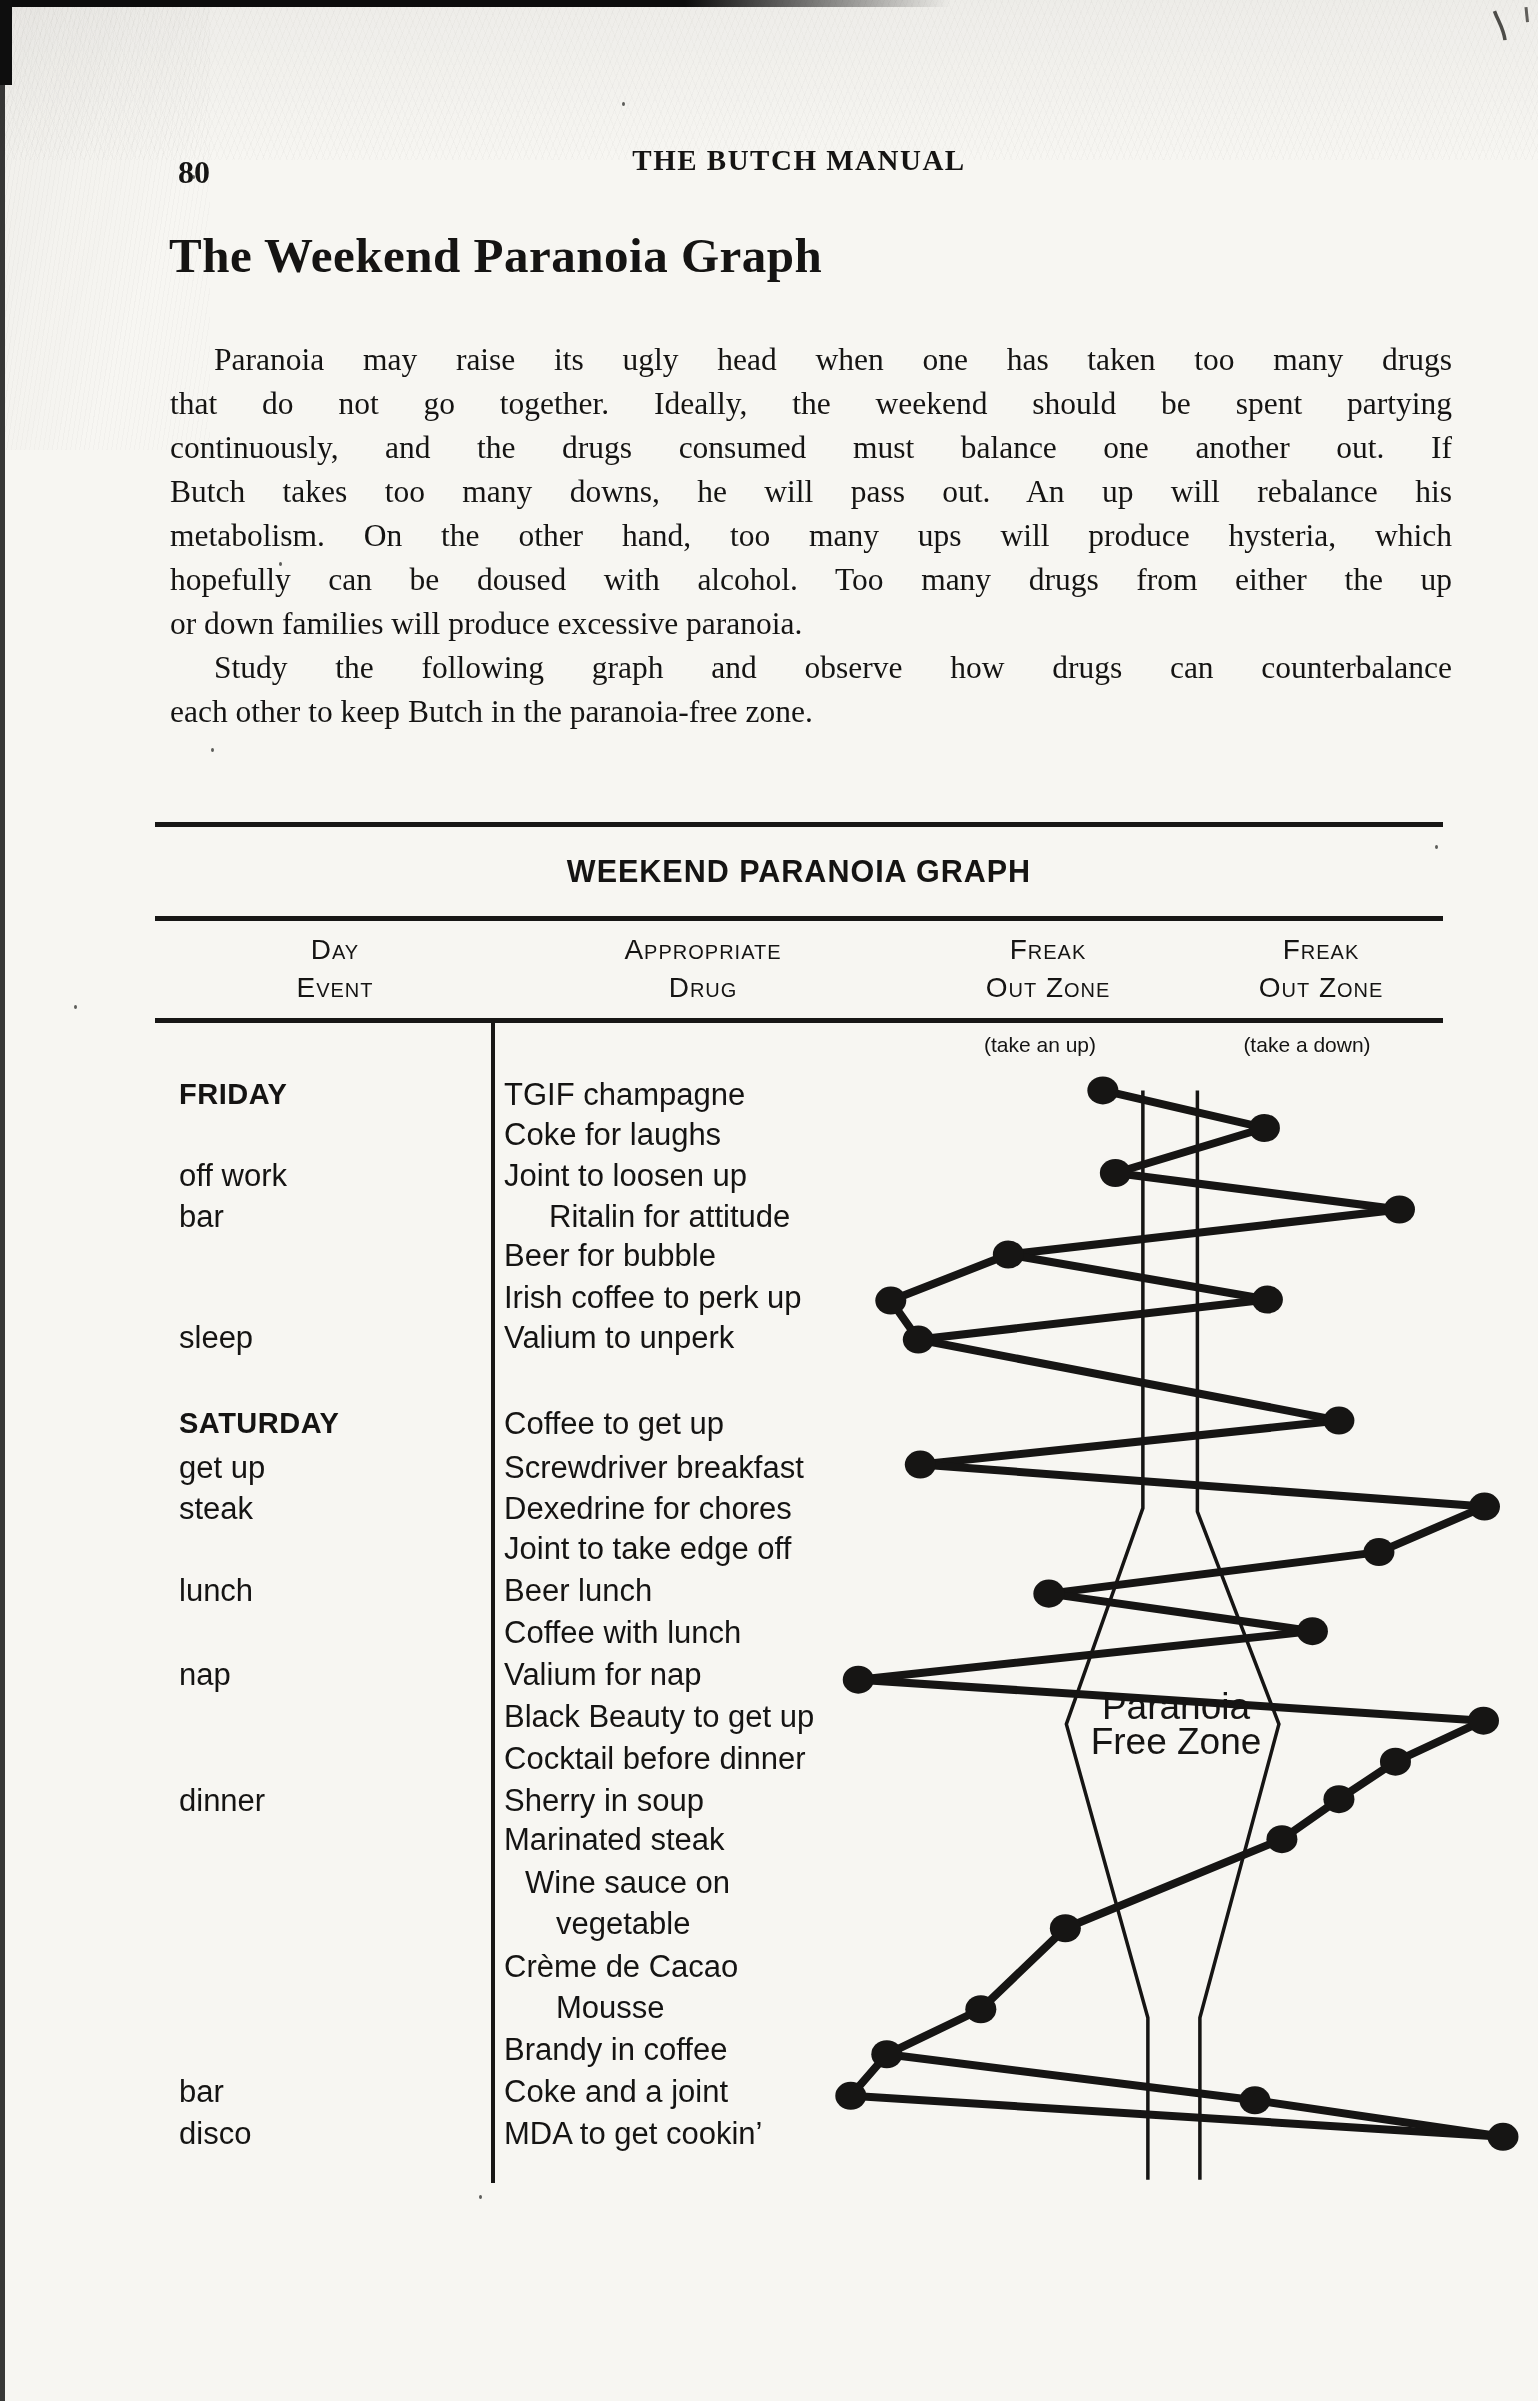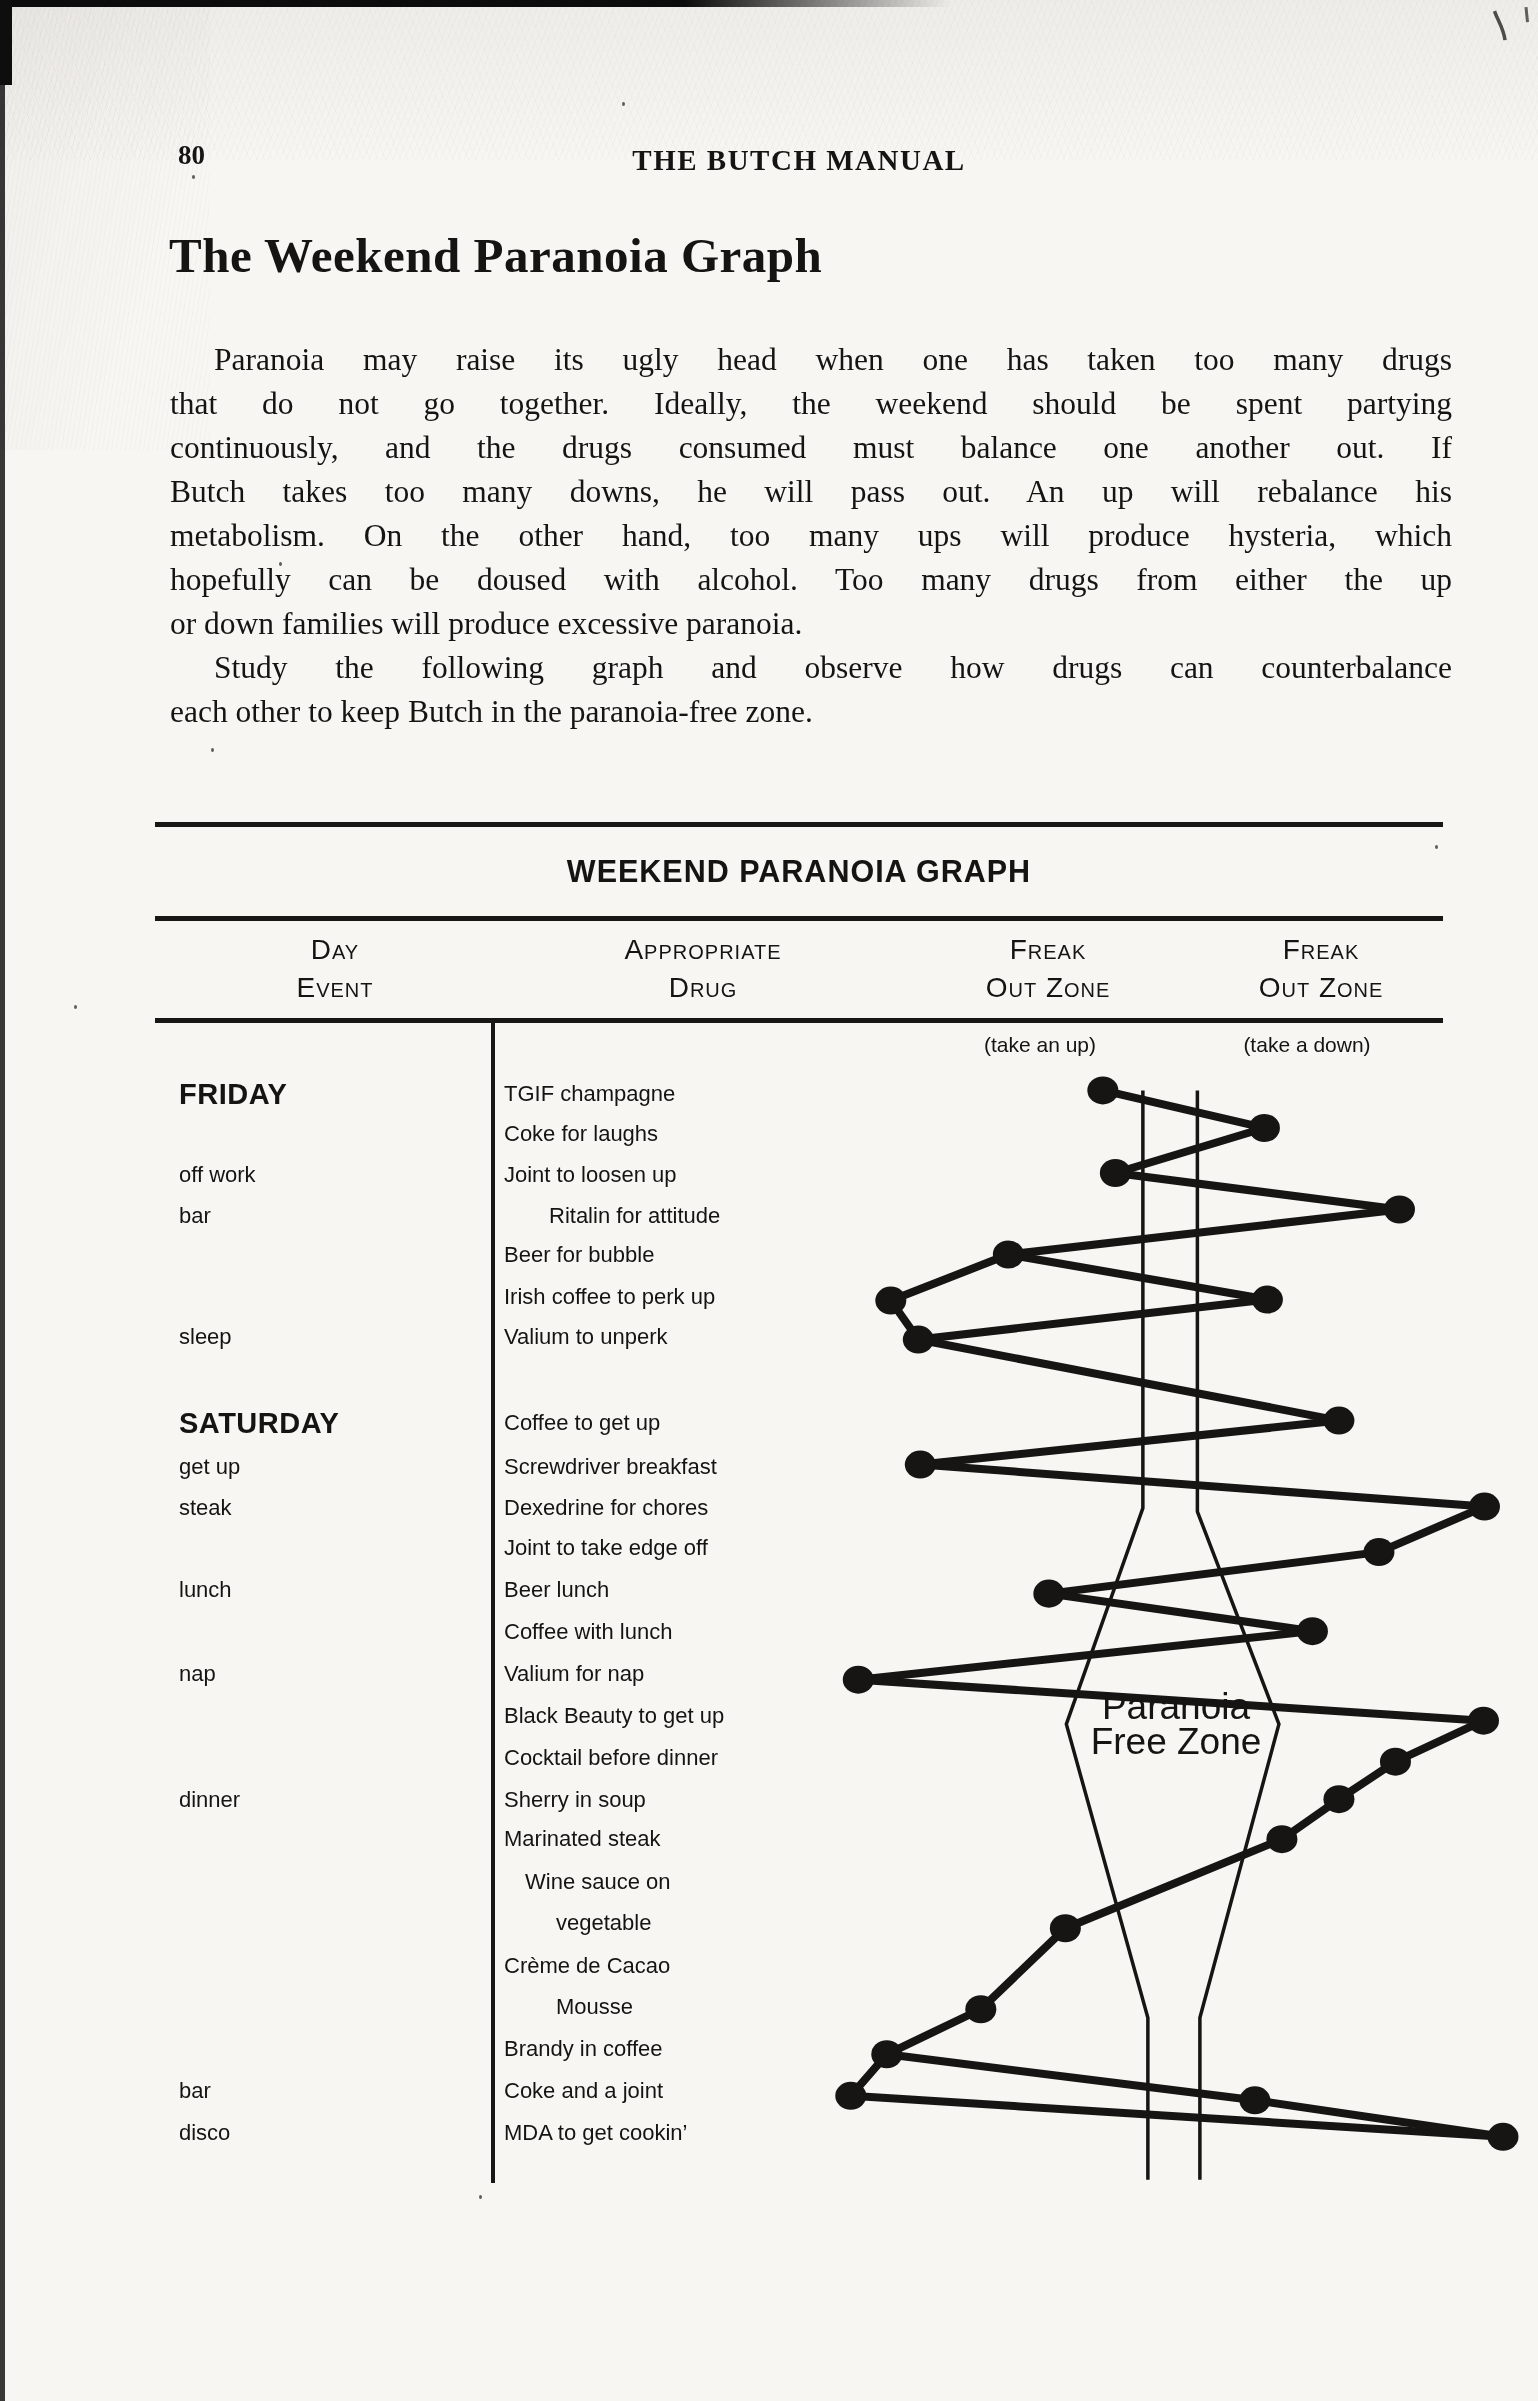--- a/index.html
+++ b/index.html
@@ -13,22 +13,22 @@
       linear-gradient(rgba(68,64,60,.10), rgba(68,64,60,0));}
   .texture-corner{position:absolute;left:0;top:0;width:210px;height:450px;opacity:.35;pointer-events:none;
     background:repeating-linear-gradient(99deg, rgba(40,38,35,.07) 0 1px, transparent 1px 4.5px),
                linear-gradient(110deg, rgba(60,56,52,.12), rgba(60,56,52,0) 70%);}
   .edge-top{position:absolute;left:0;top:0;height:7px;width:951px;
     background:linear-gradient(90deg,#0c0c0c 0 72%,rgba(12,12,12,0));}
   .edge-left{position:absolute;left:0;top:0;width:4.5px;height:2401px;background:#0e0e0e;opacity:.82;}
   .edge-left-top{position:absolute;left:0;top:0;width:12px;height:85px;background:#0e0e0e;}
   .speck{position:absolute;width:3px;height:4px;border-radius:50%;background:#2a2927;opacity:.75;}
   
-  .page-number{position:absolute;left:178px;top:142px;font-family:"Liberation Serif",serif;
-    font-weight:bold;font-size:27px;line-height:1;}
+  .page-number{position:absolute;left:178px;top:156px;font-family:"Liberation Serif",serif;
+    font-weight:bold;font-size:32px;line-height:1;}
   .running-head{position:absolute;left:60px;right:0;top:146px;text-align:center;
     font-family:"Liberation Serif",serif;font-weight:bold;font-size:29px;line-height:1;letter-spacing:1.5px;}
   
   .chapter-title{position:absolute;left:169px;top:229px;font-family:"Liberation Serif",serif;
     font-weight:bold;font-size:49px;line-height:1.1;letter-spacing:0.5px;}
   .bodytext{position:absolute;left:170px;top:338px;width:1282px;font-family:"Liberation Serif",serif;
     font-size:31.5px;line-height:44px;}
   .bodytext .line{text-align:justify;text-align-last:justify;-moz-text-align-last:justify;white-space:normal;}
   .bodytext .line.first{text-indent:44px;}
   .bodytext .line.last{text-align-last:left;-moz-text-align-last:left;}
@@ -37,21 +37,21 @@
   .rule-1{top:822px;} .rule-2{top:916px;} .rule-3{top:1018px;}
   .table-title{position:absolute;left:155px;width:1288px;top:854px;text-align:center;
     font-weight:bold;font-size:30.5px;letter-spacing:1px;}
   .colh{position:absolute;top:931px;width:310px;text-align:center;font-variant:small-caps;
     font-size:28px;line-height:38px;letter-spacing:1px;}
   .colh-1{left:180px;} .colh-2{left:548px;} .colh-3{left:893px;} .colh-4{left:1166px;}
   .note{position:absolute;top:1032px;width:310px;text-align:center;font-size:21px;line-height:1.2;}
   .note-up{left:885px;} .note-down{left:1152px;}
   .divider{position:absolute;left:491px;top:1023px;width:3.5px;height:1160px;background:#181716;}
   
-  .event,.drug{position:absolute;transform:translateY(-50%);font-size:22px;line-height:1;white-space:pre;}
+  .event,.drug{position:absolute;transform:translateY(-50%);font-size:31px;line-height:1;white-space:pre;}
   .event{left:179px;}
   .event.bold{font-weight:bold;font-size:29px;letter-spacing:0.5px;}
   .drug{left:504px;}
   .drug.cont{left:556px;}
   
   #graph{position:absolute;left:0;top:0;pointer-events:none;}
   .zone-label{position:absolute;left:1026px;width:300px;text-align:center;transform:translateY(-50%);
     font-size:37px;line-height:1;}
   .zone-label-1{top:1706px;} .zone-label-2{top:1741px;}
 </style>

